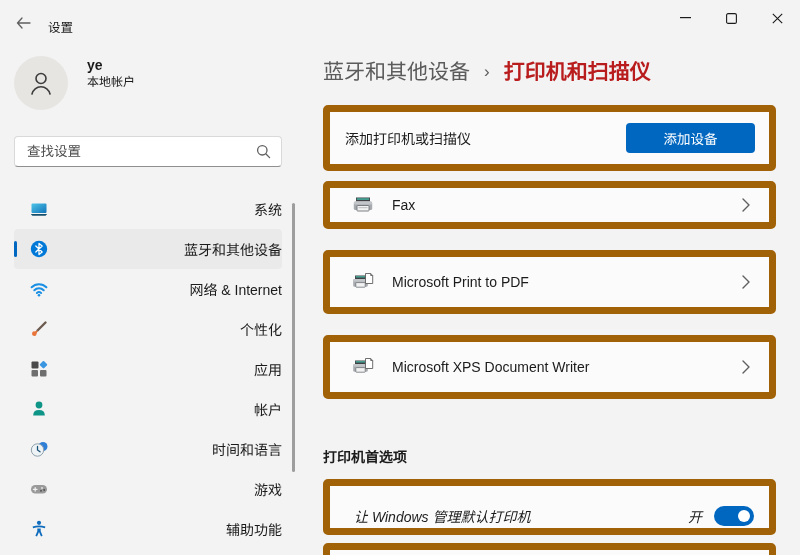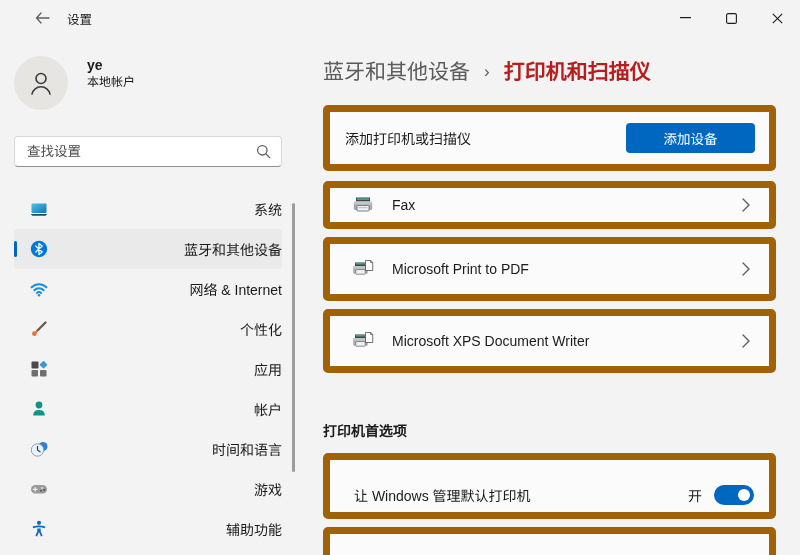--- a/index.html
+++ b/index.html
@@ -4,21 +4,21 @@
 <style>
   :root { --accent:#0067c0; }
   * { margin:0; padding:0; box-sizing:border-box; }
   html,body { width:800px; height:555px; overflow:hidden; }
   body {
     font-family:"Liberation Sans","DejaVu Sans",sans-serif;
     background:#f3f3f3; color:#1b1b1b; font-size:14px;
     position:relative;
   }
   
-  .titlebar { height:36px; display:flex; align-items:center; position:relative;padding-left:19px; }
+  .titlebar { height:36px; display:flex; align-items:flex-end; position:relative; }
   .back-btn { width:34px; height:26px; margin-left:6px; display:flex; align-items:center; justify-content:center; border-radius:4px; cursor:pointer; }
   .tb-title { margin-left:8px; font-size:12.5px; color:#1b1b1b; }
   .win-controls { position:absolute; right:0; top:0; height:36px; display:flex; }
   .win-btn { width:46px; height:36px; display:flex; align-items:center; justify-content:center; cursor:pointer; }
   
   .body-row { display:flex; height:519px; }
   .sidebar { width:300px; flex:0 0 300px; position:relative; }
   .main { flex:1; padding:0 24px 0 23px; }
   
   .profile { display:flex; align-items:flex-start; margin:20px 0 0 14px; cursor:pointer; }
@@ -57,23 +57,23 @@
   .card-add { margin-top:18px; height:66px; padding:0 14px 0 15px; }
   .card-add-label { flex:1; }
   .btn-primary {
     width:129px; height:30px; background:var(--accent,#0067c0); color:#ffffff; border:none; border-radius:4px;
     font-size:13.5px; cursor:pointer; font-family:"Liberation Sans","DejaVu Sans",sans-serif;
   }
   .card-device { padding:0 19px 0 22px; cursor:pointer; }
   .card-device .dev-icon { width:22px; height:20px; flex:0 0 22px; }
   .dev-name { margin-left:18px; flex:1; }
   .dev-1 { margin-top:10px; height:48px; }
-  .dev-2, .dev-3 { margin-top:8px; height:64px; }
+  .dev-2, .dev-3 { margin-top:21px; height:64px; }
   .section-title { margin-top:50px; font-weight:700; font-size:14px; line-height:16px; }
-  .card-toggle { margin-top:14px; height:66px; padding:18px 15px 0 24px; }
+  .card-toggle { margin-top:14px; height:56px; padding:18px 15px 0 24px;font-style:italic; }
   .toggle-label { flex:1; }
   .toggle-state { margin-right:12px; font-size:14px; }
   .switch { width:40px; height:20px; border-radius:10px; background:var(--accent,#0067c0); position:relative; cursor:pointer; }
   .switch .knob { position:absolute; right:4px; top:4px; width:12px; height:12px; border-radius:50%; background:#ffffff; }
   .card-metered { margin-top:8px; height:70px; padding:9px 15px 0 24px; align-items:flex-start; position:relative; }
   .switch-off { position:absolute; right:15px; top:26px; width:40px; height:20px; border-radius:10px; border:1px solid #818181; background:#fbfbfb; cursor:pointer; }
   svg { display:block; }
 </style>
 </head>
 <body>

